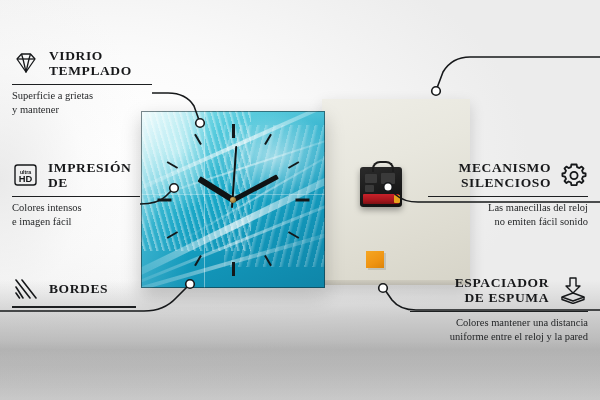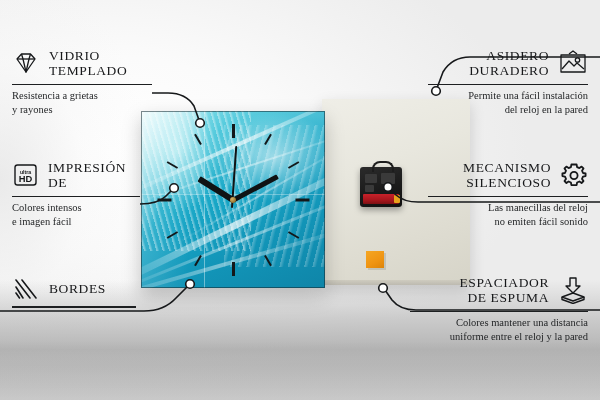--- a/index.html
+++ b/index.html
@@ -240,21 +240,21 @@
   .callout { position: absolute; }
   .callout .head {
     display: flex;
     align-items: center;
     gap: 9px;
   }
   .callout.left .head { justify-content: flex-start; }
   .callout.right .head { justify-content: flex-end; }
   .title {
     font-size: 13.5px;
-    font-weight: normal;
+    font-weight: bold;
     letter-spacing: 0.6px;
     color: #17181a;
     line-height: 1.14;
     text-transform: uppercase;
   }
   .callout.left .title { text-align: left; }
   .callout.right .title { text-align: right; }
   .rule {
     height: 1.5px;
     background: #1d1f21;
@@ -362,22 +362,22 @@
           <path d="M9.5,3 L11,8 L14,21 L17,8 L18.5,3"></path>
         </g>
       </svg>
       <div class="title">
         <div>VIDRIO</div>
         <div>TEMPLADO</div>
       </div>
     </div>
     <div class="rule"></div>
     <div class="desc">
-      <div>Resistencia a grietas</div>
-      <div>y rayones</div>
+      <div>Superficie a grietas</div>
+      <div>y mantener</div>
     </div>
   </div>
 
   <div class="callout left" style="left:12px; top:160px; width:128px;">
     <div class="head">
       <svg class="icon" width="27" height="26" viewBox="0 0 27 26">
         <rect x="3" y="3" width="21" height="20" rx="2.5" fill="none" stroke="#16181a" stroke-width="1.4"></rect>
         <text x="13.5" y="11.6" text-anchor="middle" font-family="Liberation Sans, sans-serif" font-size="5.2" font-weight="bold" fill="#16181a">ultra</text>
         <text x="13.5" y="20" text-anchor="middle" font-family="Liberation Sans, sans-serif" font-size="9.4" font-weight="bold" fill="#16181a">HD</text>
       </svg>
@@ -403,41 +403,20 @@
           <path d="M4,16 L7.5,21"></path>
         </g>
       </svg>
       <div class="title">
         <div>BORDES</div>
       </div>
     </div>
     <div class="rule" style="width:124px;"></div>
   </div>
 
-  <div class="callout right" style="right:12px; top:48px; width:160px;">
-    <div class="head">
-      <div class="title">
-        <div>ASIDERO</div>
-        <div>DURADERO</div>
-      </div>
-      <svg class="icon" width="30" height="26" viewBox="0 0 30 26">
-        <g fill="none" stroke="#16181a" stroke-width="1.3" stroke-linejoin="round">
-          <path d="M11,4 L15,1 L19,4"></path>
-          <rect x="3" y="5" width="24" height="17"></rect>
-          <path d="M4,19 L11,11 L16,16 L19,13 L26,19"></path>
-          <circle cx="19.5" cy="10" r="2.2"></circle>
-        </g>
-      </svg>
-    </div>
-    <div class="rule"></div>
-    <div class="desc">
-      <div>Permite una fácil instalación</div>
-      <div>del reloj en la pared</div>
-    </div>
-  </div>
 
   <div class="callout right" style="right:12px; top:160px; width:160px;">
     <div class="head">
       <div class="title">
         <div>MECANISMO</div>
         <div>SILENCIOSO</div>
       </div>
       <svg class="icon" width="28" height="27" viewBox="0 0 28 27">
         <g fill="none" stroke="#16181a" stroke-width="1.8" stroke-linejoin="round">
           <path d="M14,2.5 l2.6,0 0.5,2.6 2.3,1 2.2,-1.5 1.9,1.9 -1.5,2.2 1,2.3 2.6,0.5 0,2.6 -2.6,0.5 -1,2.3 1.5,2.2 -1.9,1.9 -2.2,-1.5 -2.3,1 -0.5,2.6 -2.6,0 -2.6,0 -0.5,-2.6 -2.3,-1 -2.2,1.5 -1.9,-1.9 1.5,-2.2 -1,-2.3 -2.6,-0.5 0,-2.6 2.6,-0.5 1,-2.3 -1.5,-2.2 1.9,-1.9 2.2,1.5 2.3,-1 0.5,-2.6 z"></path>

